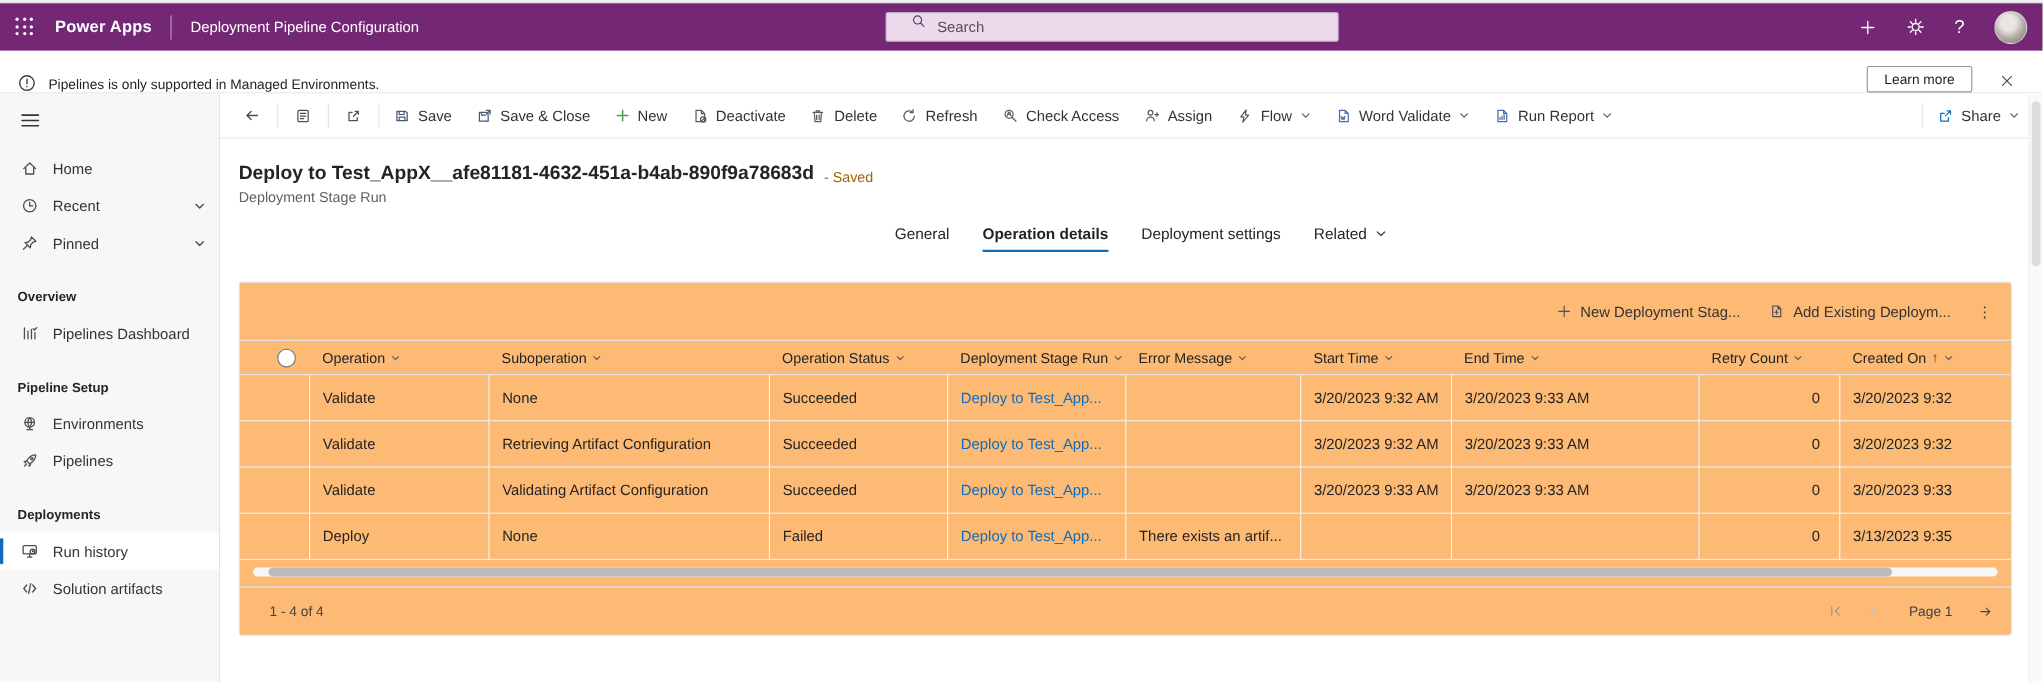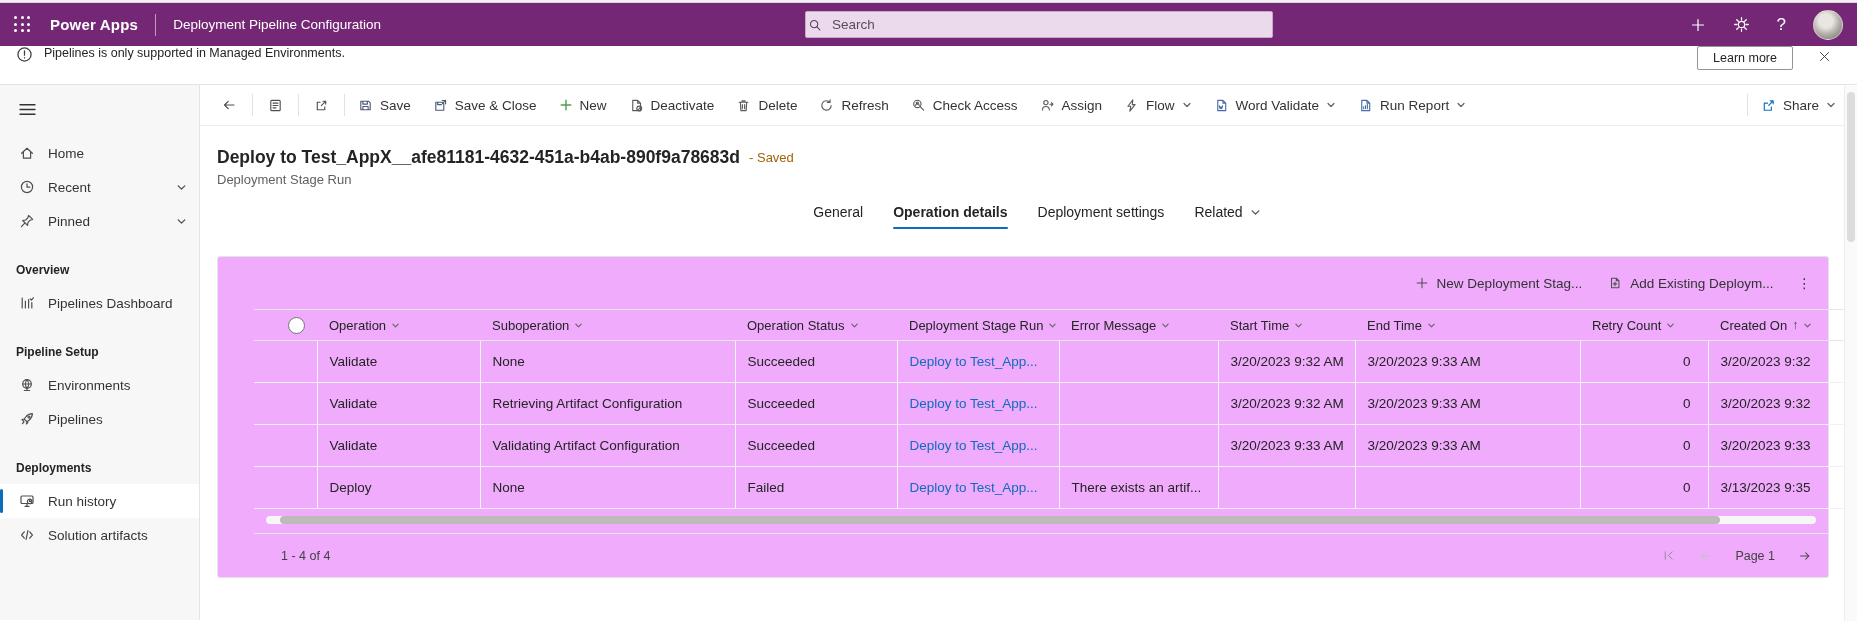--- a/index.html
+++ b/index.html
@@ -14,29 +14,29 @@
   
   .top-strip { height:3px; background:#f1f1f1; border-bottom:1px solid #d9d9d9; }
 
   
   .appbar { height:43px; background:#742774; display:flex; align-items:center; padding:0 14px; position:relative; color:#fff; }
   .waffle { width:17px; height:17px; display:grid; grid-template-columns:repeat(3,1fr); grid-template-rows:repeat(3,1fr); gap:3px; margin-right:19px; cursor:pointer; }
   .waffle i { width:3px; height:3px; background:#fff; border-radius:50%; }
   .brand { font-weight:bold; font-size:15px; letter-spacing:.2px; }
   .appbar-divider { width:1px; height:22px; background:rgba(255,255,255,.55); margin:0 17px; }
   .page-label { font-size:13.5px; }
-  .searchbox { position:absolute; left:805px; top:8px; width:468px; height:27px; background:#EBDAEB; border:1px solid #C9A9C9; border-radius:2px; display:flex; align-items:center; padding:0 2px; gap:8px; color:#5f3b5f; }
+  .searchbox { position:absolute; left:805px; top:8px; width:412px; height:27px; background:#EBDAEB; border:1px solid #C9A9C9; border-radius:2px; display:flex; padding:0 22px; gap:8px; color:#5f3b5f; }
   .searchbox input { border:none; background:transparent; outline:none; width:100%; font-size:13.5px; color:#3d2e3d; font-family:inherit; }
   .searchbox input::placeholder { color:#5c4a5c; }
   .appbar-right { position:absolute; right:14px; top:0; height:43px; display:flex; align-items:center; gap:27px; }
   .appbar-iconbtn { color:#fff; display:flex; align-items:center; justify-content:center; cursor:pointer; font-size:17px; line-height:1; }
   .avatar { width:30px; height:30px; border-radius:50%; border:1px solid rgba(255,255,255,.45); background:radial-gradient(circle at 42% 35%, #e9e6e2 0 28%, #b5afa9 55%, #6f6a66 100%); cursor:pointer; }
 
   
-  .notif { height:39px; background:#fff; border-bottom:1px solid #e3e3e3; display:flex; align-items:flex-start; padding:0 16px; gap:11px; font-size:12.5px; color:#242424; }
+  .notif { height:39px; background:#fff; border-bottom:1px solid #e3e3e3; display:flex; align-items:flex-end; padding:0 16px; gap:11px; font-size:12.5px; color:#242424; }
   .info-icon { color:#3f3f3f; }
   .notif .spacer { flex:1; }
   .learn-more { border:1px solid #949494; background:#fff; border-radius:2px; padding:4px 15px; font-size:12.5px; color:#242424; cursor:pointer; font-family:inherit; }
   .notif-close { color:#424242; padding:4px; margin:0 6px 0 10px; cursor:pointer; }
 
   
   .shell { display:flex; height:535px; }
 
   
   .sidebar { width:200px; background:#f8f7f7; border-right:1px solid #e4e4e4; padding-top:12px; font-size:13.5px; flex:none; }
@@ -59,33 +59,33 @@
   .cmd svg { color:#5b5b5b; }
   .cmd .chev svg { color:#616161; }
   .cmd .ic-save { color:#4a5878; }
   .cmd .ic-green { color:#4F9E4F; stroke-width:1.6; }
   .cmd .ic-doc-blue { color:#4a6da8; }
   .cmd-right { margin-left:auto; display:flex; align-items:center; }
   .cmd .ic-share { color:#0F6CBD; }
 
   
   .content { flex:1; padding-left:17px; position:relative; }
-  .title-row { margin-top:21px; display:flex; align-items:center; gap:9px; }
+  .title-row { margin-top:21px; display:flex; align-items:flex-end; gap:9px; }
   .rec-title { font-size:17.5px; font-weight:bold; margin:0; }
   .rec-saved { font-size:13px; color:#a16207; }
   .rec-entity { font-size:13px; color:#616161; margin-top:4px; }
 
   .tabs { display:flex; gap:30px; margin-top:17px; font-size:14px;justify-content:center; }
   .tab { padding-bottom:9px; position:relative; display:flex; align-items:center; gap:7px; cursor:pointer; color:#242424; }
   .tab .chev { color:#4f4f4f; }
   .tab.selected { font-weight:bold; }
   .tab.selected::after { content:""; position:absolute; left:0; right:0; bottom:0; height:2.5px; background:#0F6CBD; border-radius:2px; }
 
   
-  .card { width:1612px; margin-top:27px; background:#f0abfc; border:1px solid #e3e3e3; border-radius:3px;padding-left:36px; }
+  .card { width:1612px; margin-top:27px; background:#fdba74; border:1px solid #e3e3e3; border-radius:3px; }
   .grid-cmds { display:flex; justify-content:flex-end; align-items:center; height:52px; padding-right:6px; font-size:13.5px; color:#333; }
   .gcmd { display:flex; align-items:center; gap:8px; padding:0 13px; cursor:pointer; white-space:nowrap; }
   .gcmd svg { color:#4f4f4f; }
   .more-btn { padding:0 11px; color:#333; cursor:pointer; }
 
   table { width:100%; border-collapse:collapse; table-layout:fixed; }
   thead th { height:31px; border-top:1px solid #e6e6e6; border-bottom:1px solid #e6e6e6; font-weight:normal; text-align:left; padding:0 0 0 12px; font-size:13px; color:#242424; cursor:pointer; }
   .hwrap { display:flex; align-items:center; gap:5px; overflow:hidden; white-space:nowrap; }
   .colchev { color:#616161; }
   .sort-arrow { color:#424242; font-size:12px; }

